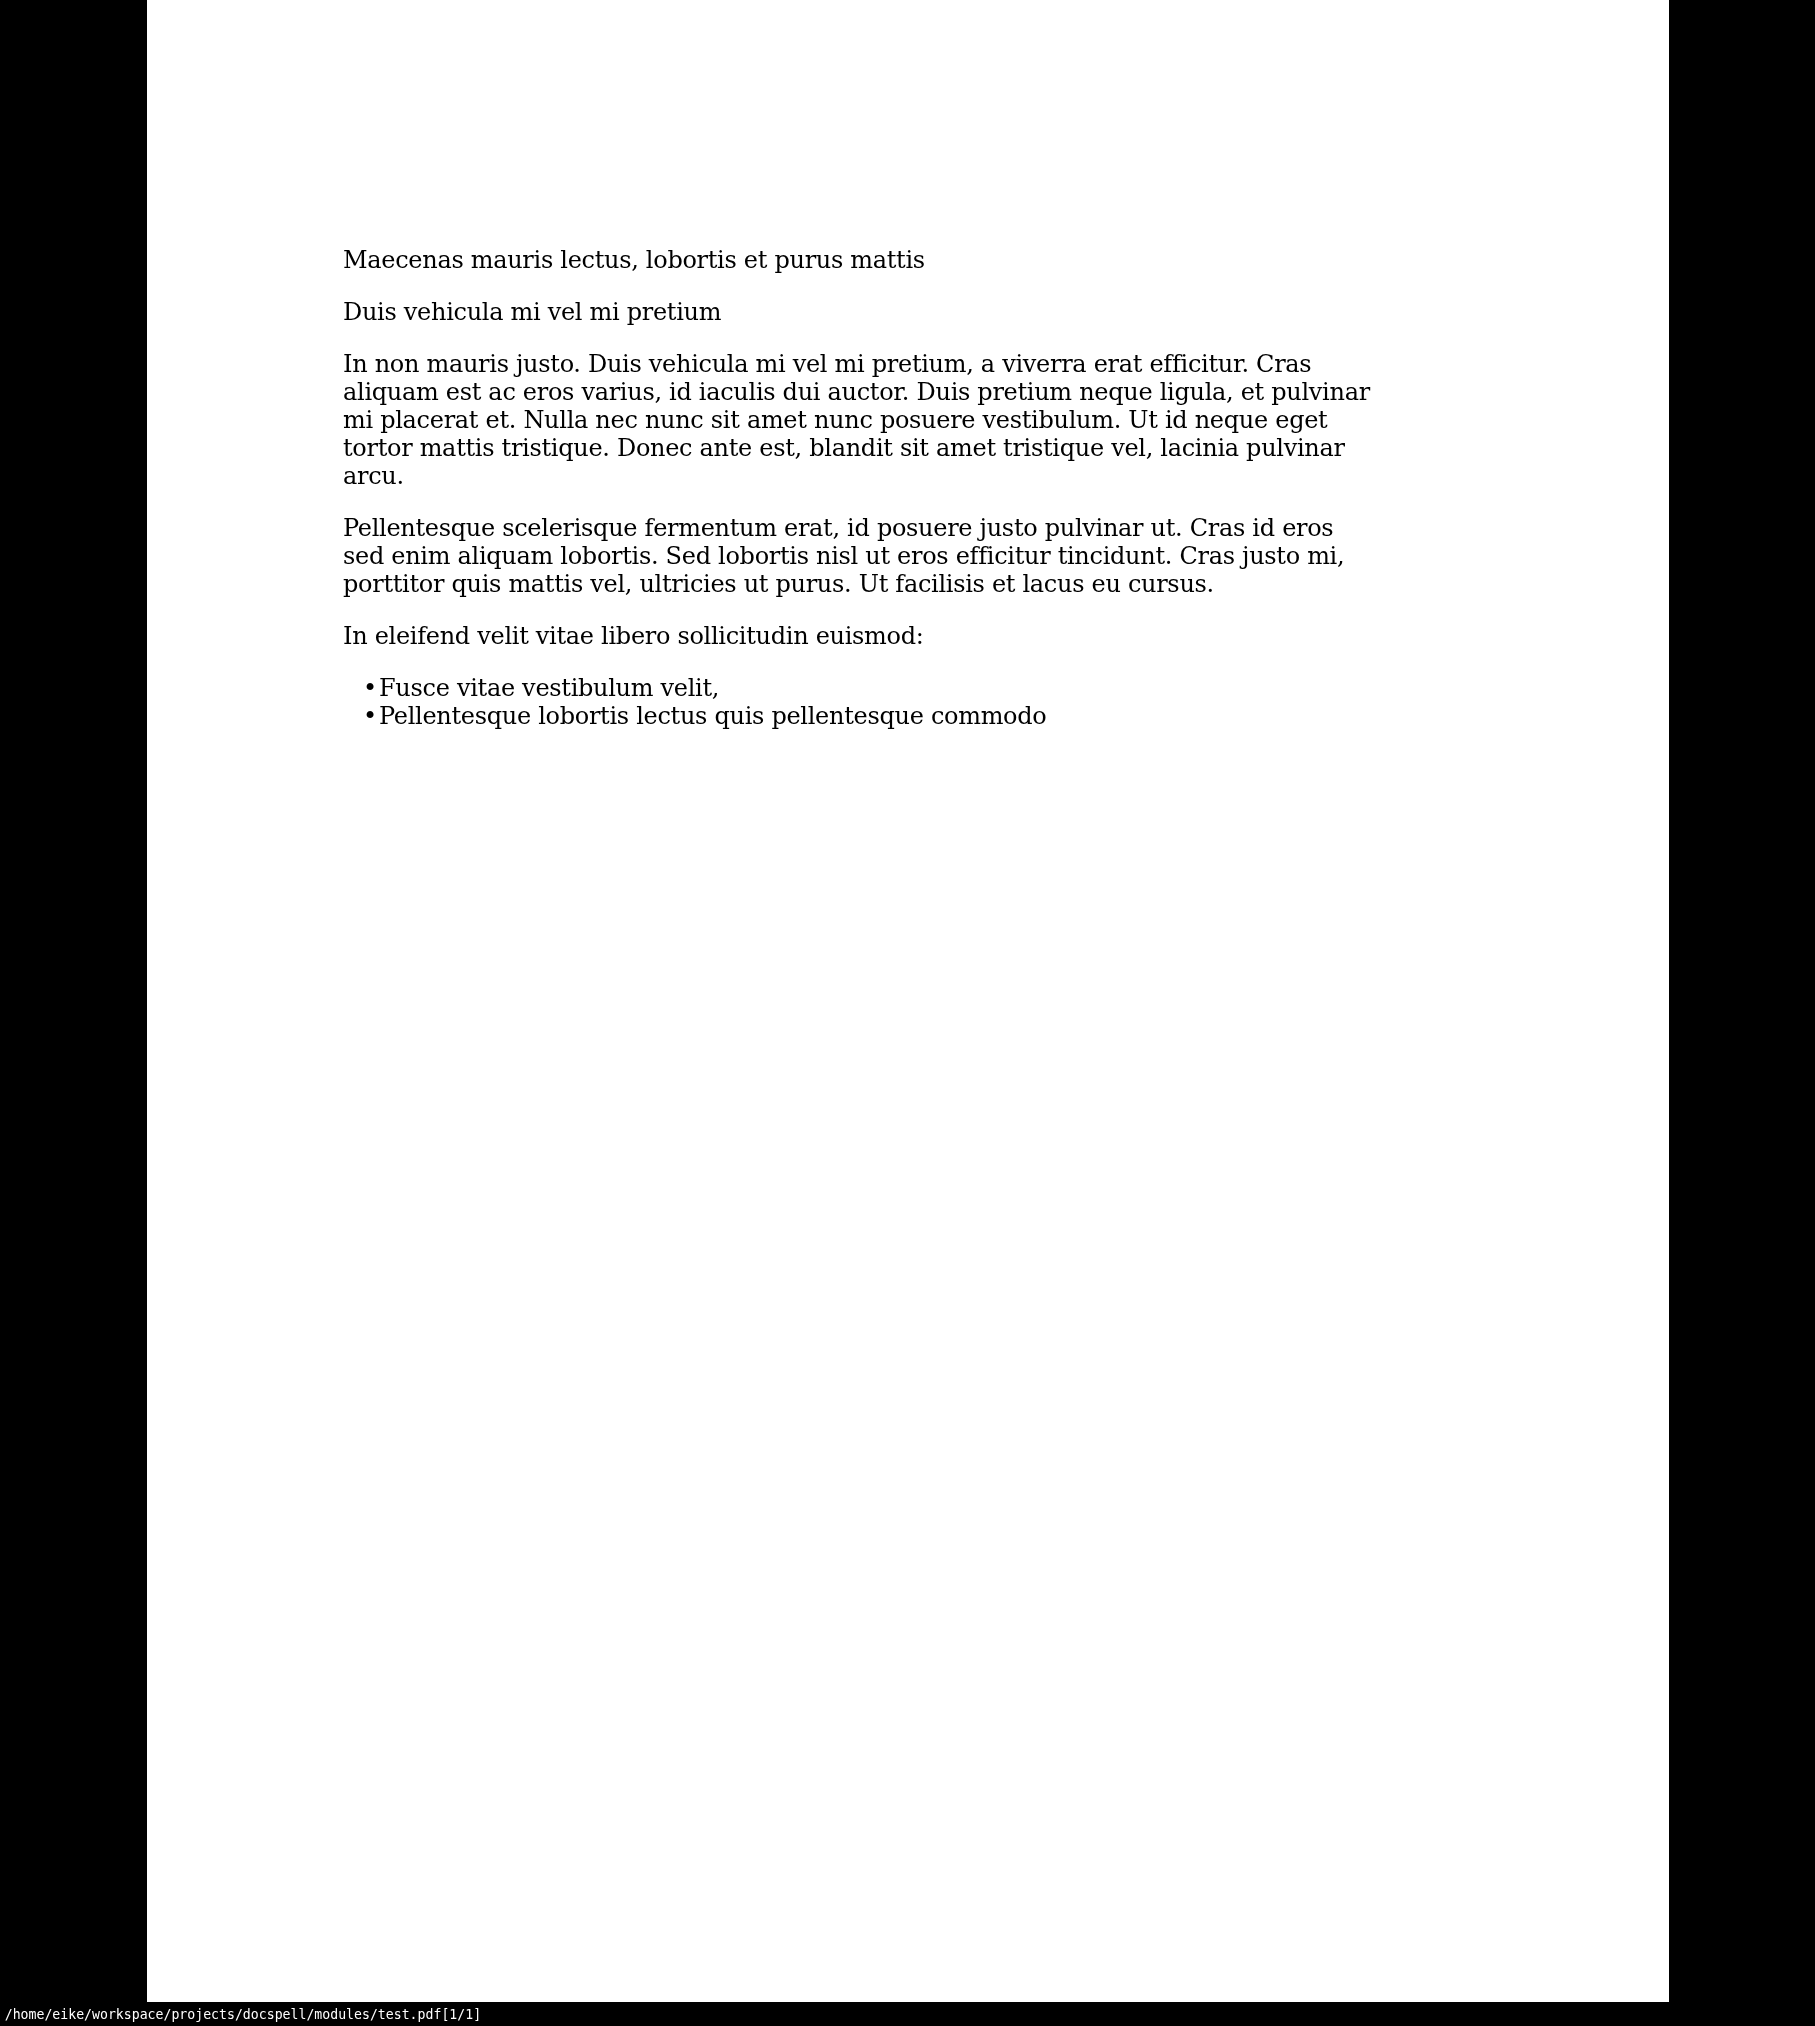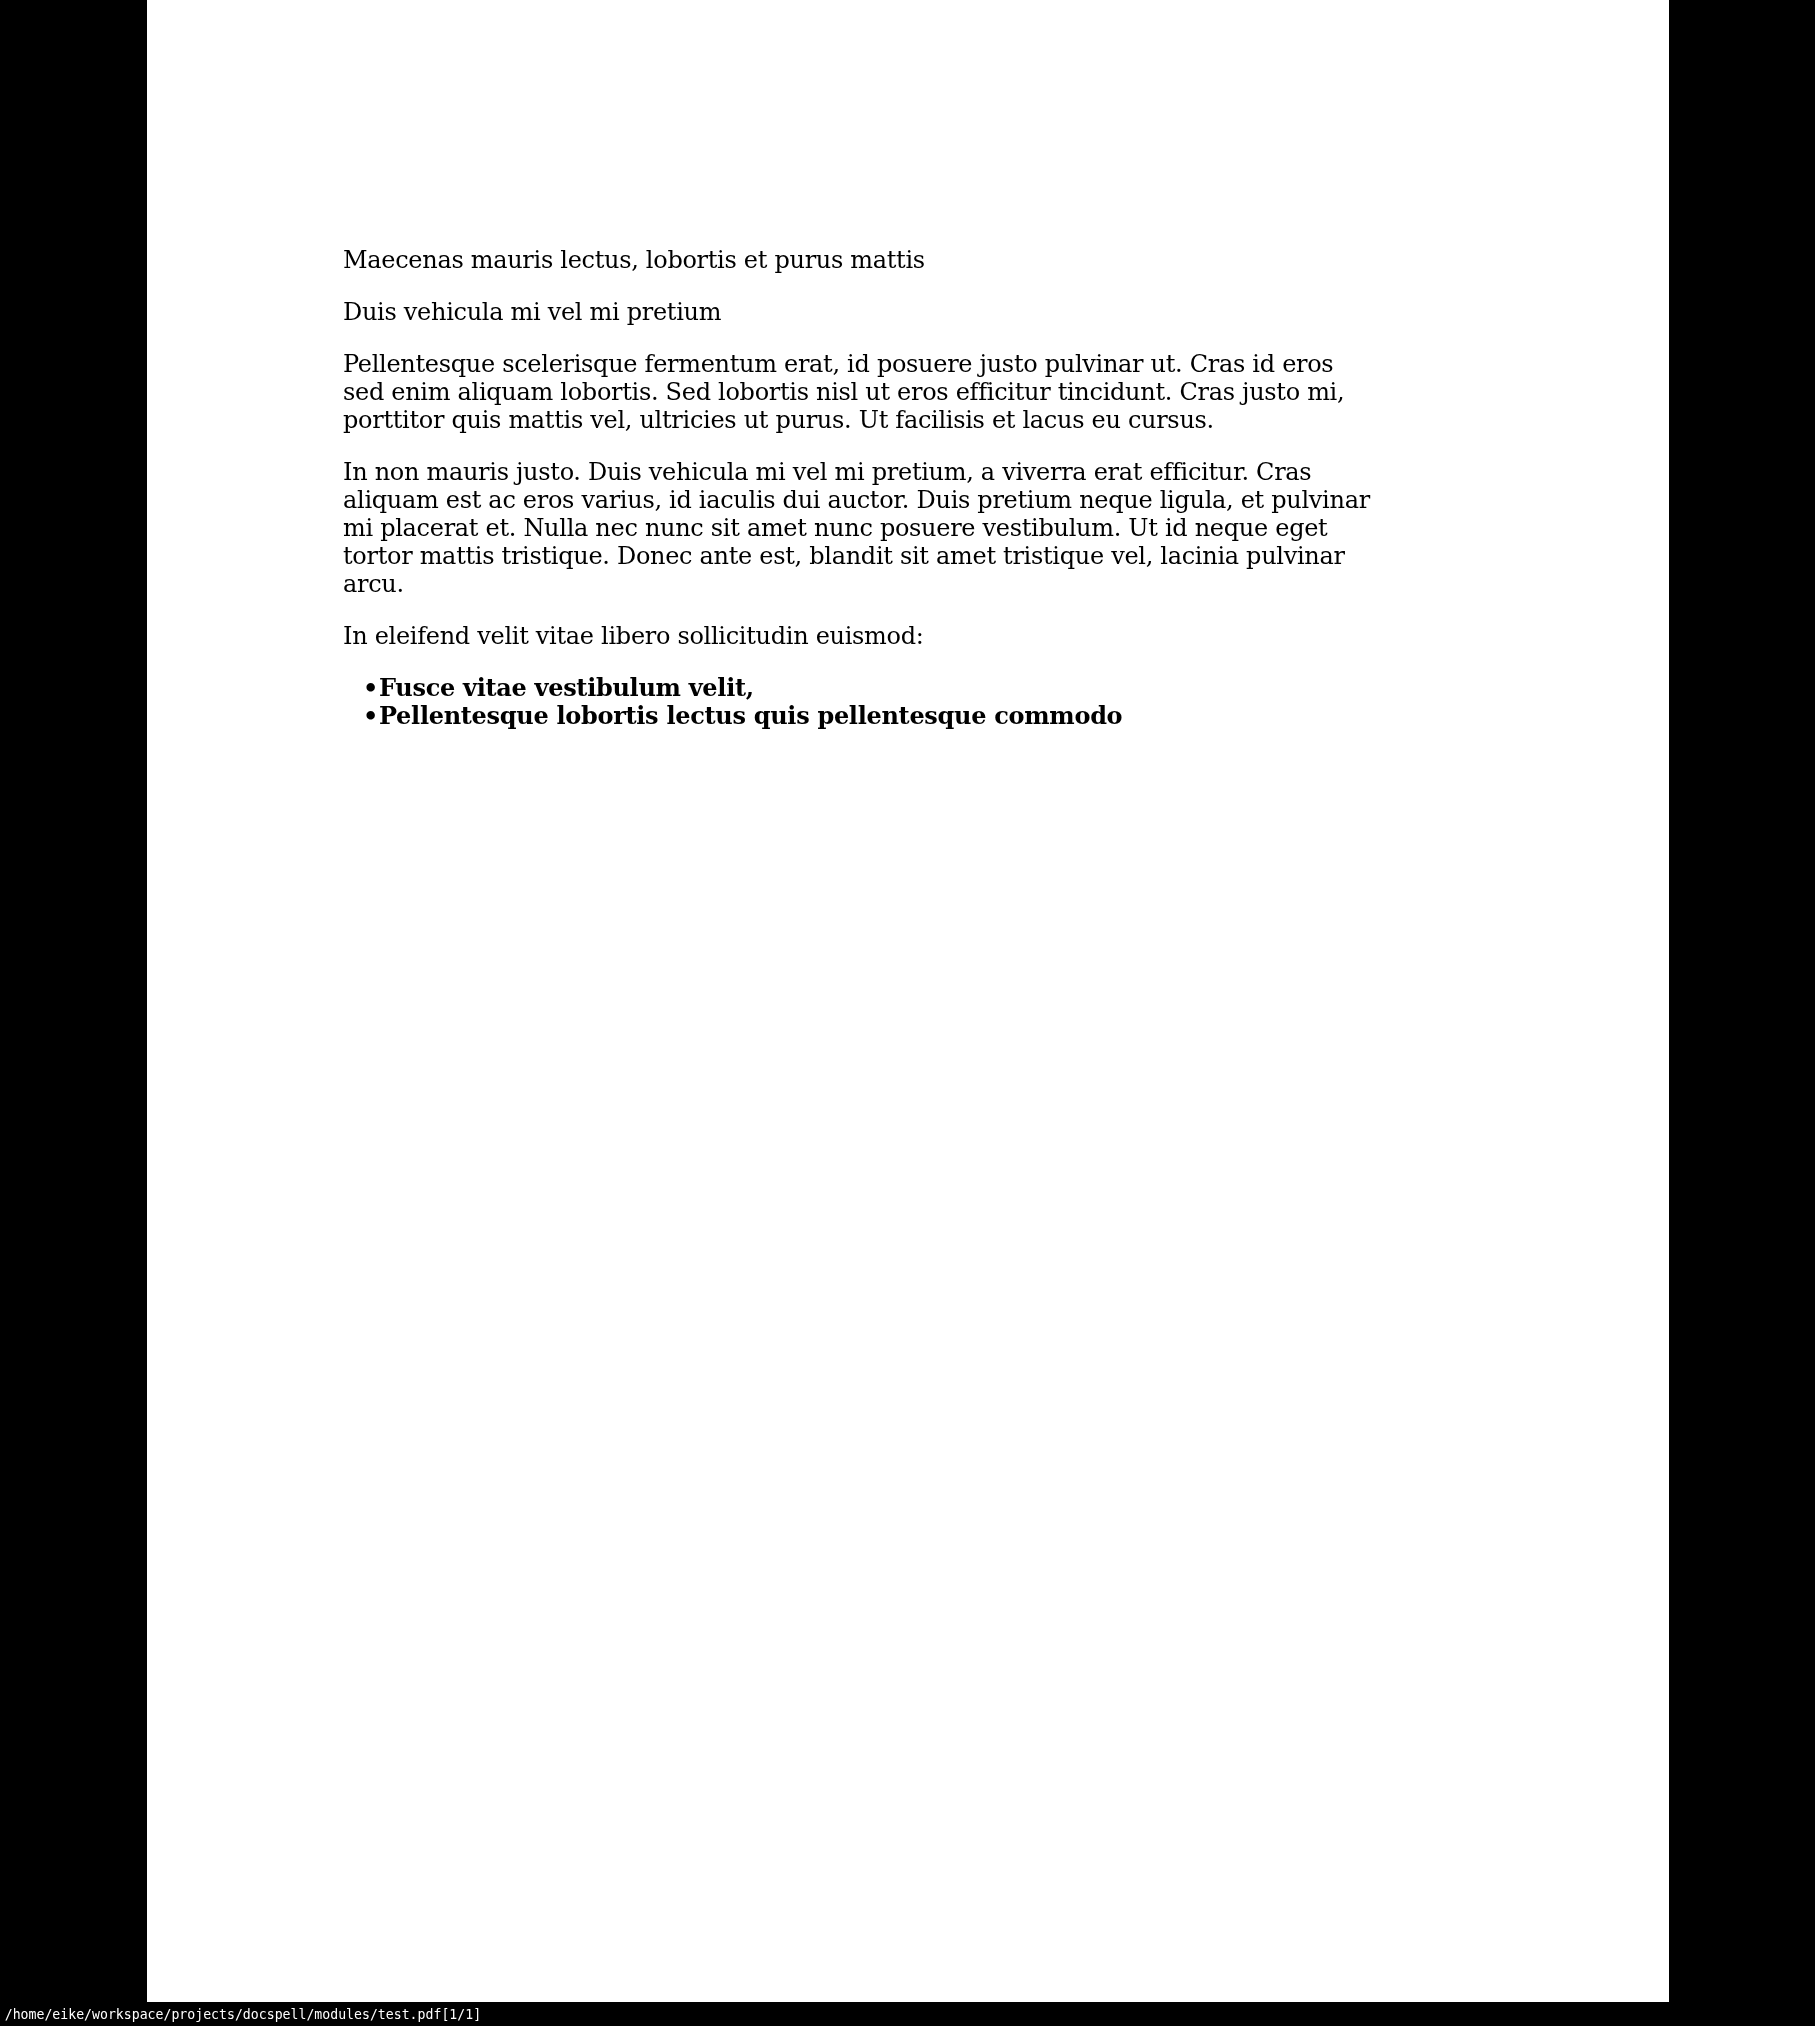--- a/index.html
+++ b/index.html
@@ -44,21 +44,20 @@
     color: var(--text_color);
   }
   .content p {
     margin: 0 0 24px 0;
     white-space: pre-line; 
   }
   .content ul {
     list-style: none;
     margin: 24px 0 20px 0;
     padding: 0 0 0 36px;
-    font-weight: bold;
   }
   .content li {
     position: relative;
   }
   .content li::before {
     content: "\2022";
     position: absolute;
     left: -16px;
   }
   .statusbar {
@@ -78,28 +77,28 @@
 </style>
 </head>
 <body>
 
 <div class="viewer">
 
   <div class="page">
     <div class="content">
       <p>Maecenas mauris lectus, lobortis et purus mattis</p>
       <p>Duis vehicula mi vel mi pretium</p>
-      <p>Pellentesque scelerisque fermentum erat, id posuere justo pulvinar ut. Cras id eros
-sed enim aliquam lobortis. Sed lobortis nisl ut eros efficitur tincidunt. Cras justo mi,
-porttitor quis mattis vel, ultricies ut purus. Ut facilisis et lacus eu cursus.</p>
       <p>In non mauris justo. Duis vehicula mi vel mi pretium, a viverra erat efficitur. Cras
 aliquam est ac eros varius, id iaculis dui auctor. Duis pretium neque ligula, et pulvinar
 mi placerat et. Nulla nec nunc sit amet nunc posuere vestibulum. Ut id neque eget
 tortor mattis tristique. Donec ante est, blandit sit amet tristique vel, lacinia pulvinar
 arcu.</p>
+      <p>Pellentesque scelerisque fermentum erat, id posuere justo pulvinar ut. Cras id eros
+sed enim aliquam lobortis. Sed lobortis nisl ut eros efficitur tincidunt. Cras justo mi,
+porttitor quis mattis vel, ultricies ut purus. Ut facilisis et lacus eu cursus.</p>
       <p>In eleifend velit vitae libero sollicitudin euismod:</p>
       <ul>
         <li>Fusce vitae vestibulum velit,</li>
         <li>Pellentesque lobortis lectus quis pellentesque commodo</li>
       </ul>
     </div>
   </div>
 
   <div class="statusbar">
     <span>/home/eike/workspace/projects/docspell/modules/test.pdf</span>

